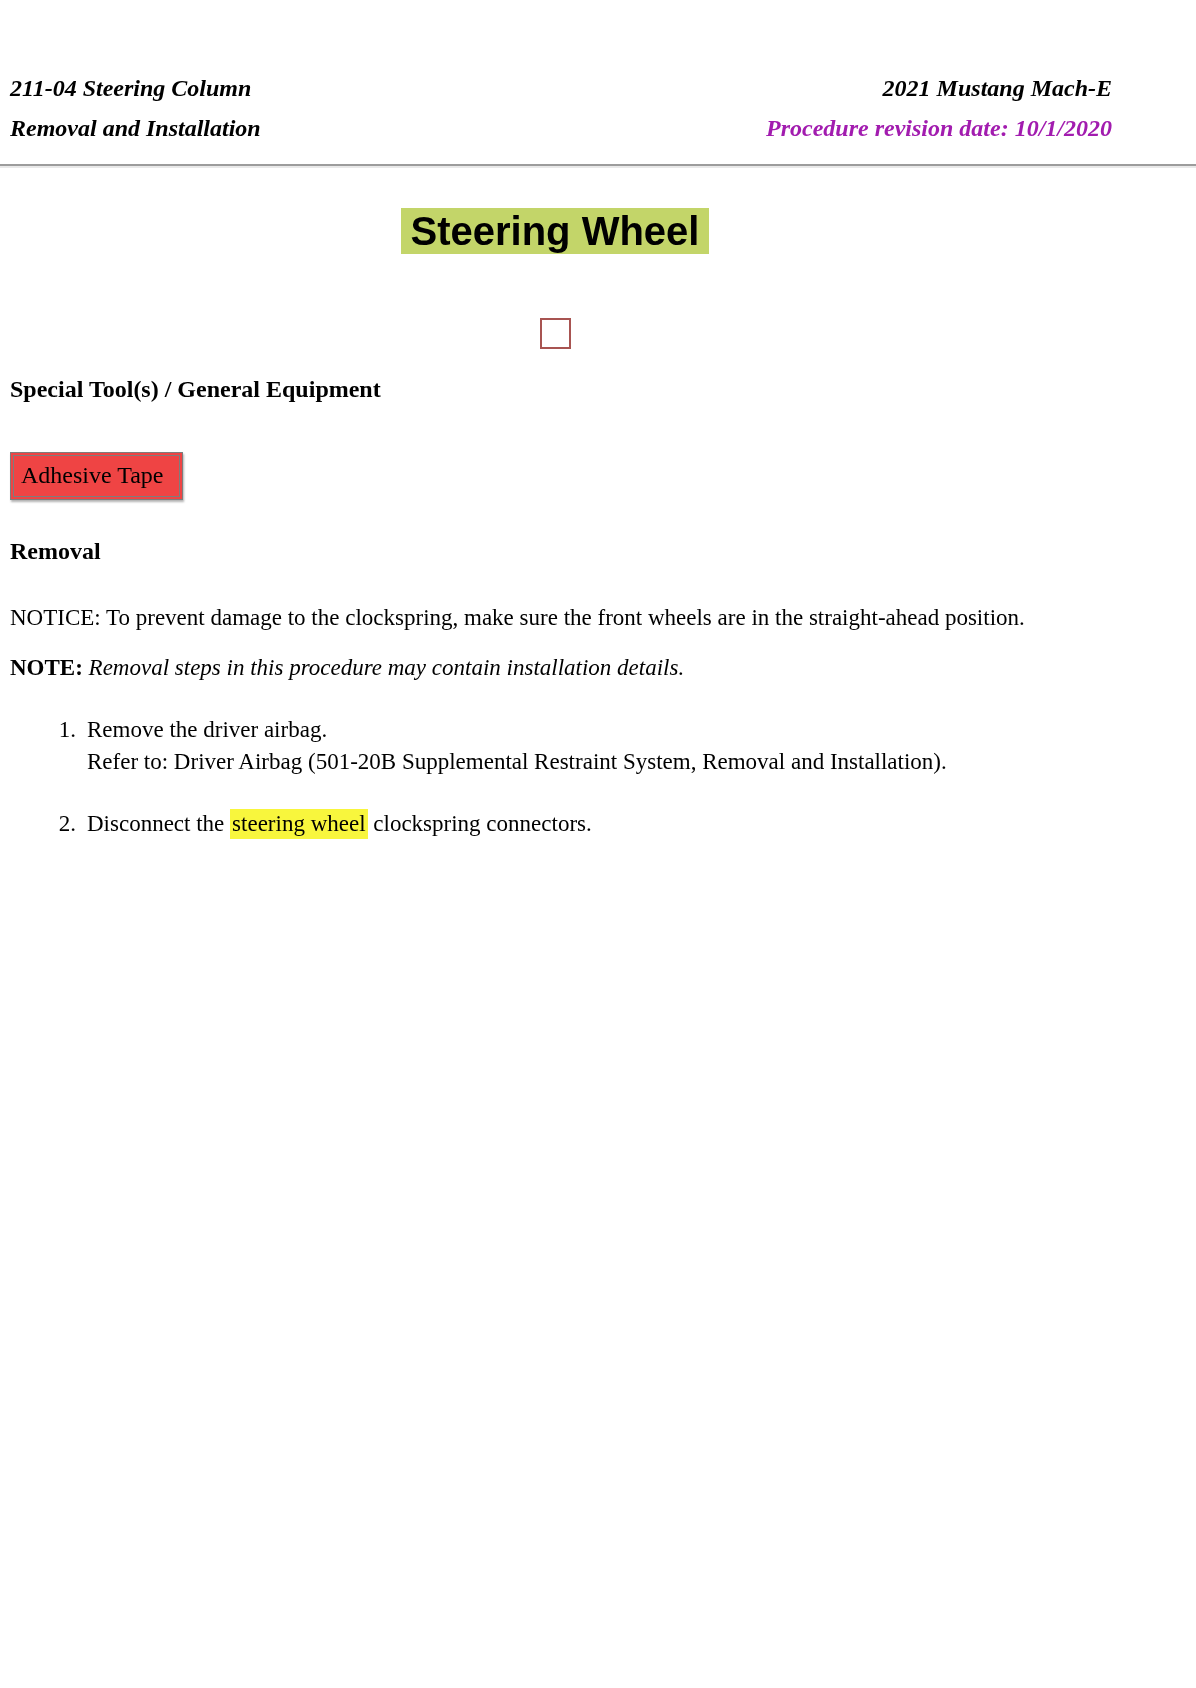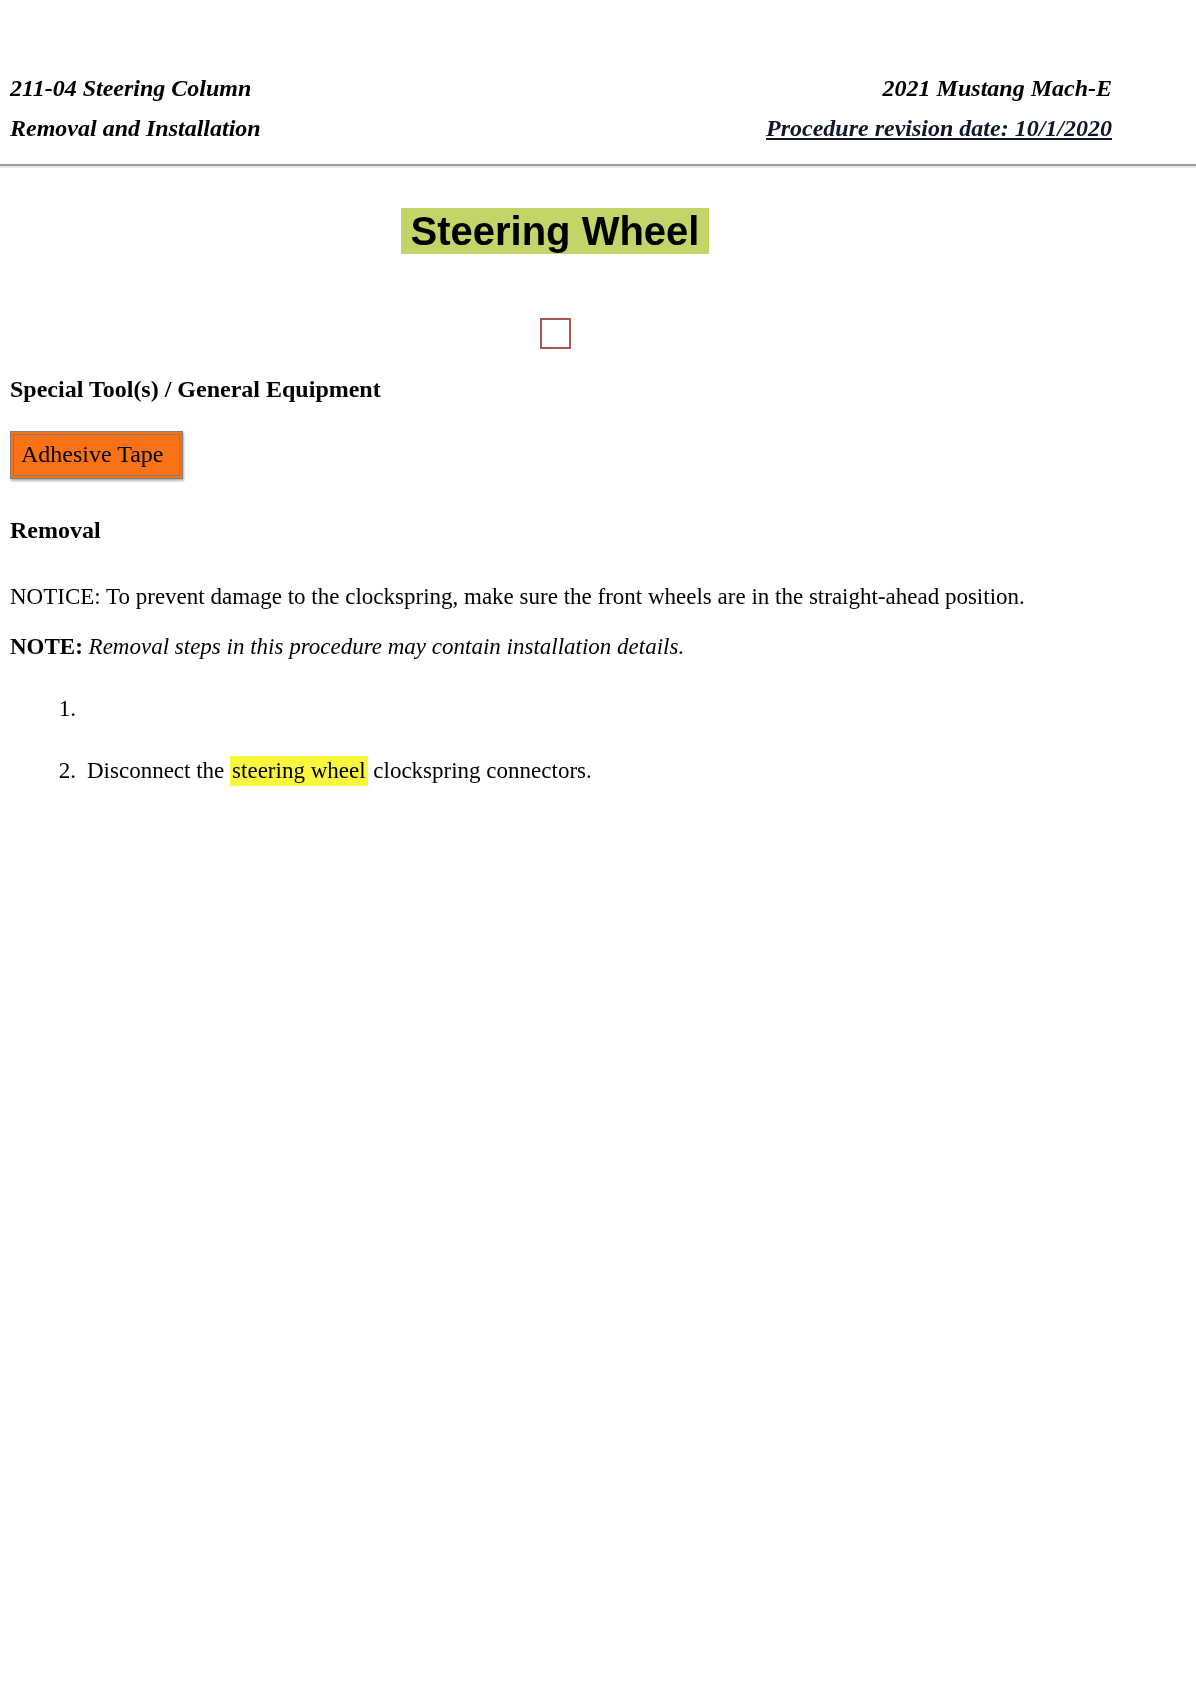--- a/index.html
+++ b/index.html
@@ -23,22 +23,21 @@
   }
   .header-left div, .header-right div {
     font-size: 24px;
     font-weight: bold;
     font-style: italic;
     line-height: 40px;
     white-space: nowrap;
   }
   .header-right { text-align: right; }
   .header-right a {
-    color: #0f172a;
-    text-decoration: underline;
+    color: #a21caf;
     cursor: pointer;
   }
 
   .header-divider {
     border: none;
     height: 2px;
     background: #9c9c9c;
     border-bottom: 2px solid #e9e9e9;
     margin: 0;
   }
@@ -68,24 +67,24 @@
   }
 
   .section-heading {
     font-size: 24px;
     font-weight: bold;
     margin: 27px 0 0 0;
   }
 
   .tool-table {
     display: inline-block;
-    margin-top: 28px;
+    margin-top: 49px;
     border: 1px solid #7d7d7d;
     padding: 2px;
-    background: #f97316;
+    background: #ef4444;
     box-shadow: 1px 2px 2px rgba(0,0,0,0.30);
   }
   .tool-cell {
     border: 1px solid #7d7d7d;
     padding: 5px 15px 7px 7px;
     font-size: 24px;
     line-height: 28px;
   }
 
   .removal-heading { margin-top: 38px; }
@@ -157,20 +156,24 @@
   <div class="section-heading removal-heading">Removal</div>
 
   <p class="notice"><span>NOTICE:</span><span> To prevent damage to the clockspring, make sure the front wheels are in the straight-ahead position.</span></p>
 
   <p class="note"><span class="note-label">NOTE:</span><span class="note-text"> Removal steps in this procedure may contain installation details.</span></p>
 
   <div class="steps">
 
     <div class="step">
       <div class="step-num">1.</div>
+      <div class="step-body">
+        <div>Remove the driver airbag.</div>
+        <div>Refer to: Driver Airbag (501-20B Supplemental Restraint System, Removal and Installation).</div>
+      </div>
     </div>
 
     <div class="step">
       <div class="step-num">2.</div>
       <div class="step-body"><span>Disconnect the </span><span class="hl-yellow">steering wheel</span><span> clockspring connectors.</span></div>
     </div>
 
   </div>
 
 </div>

